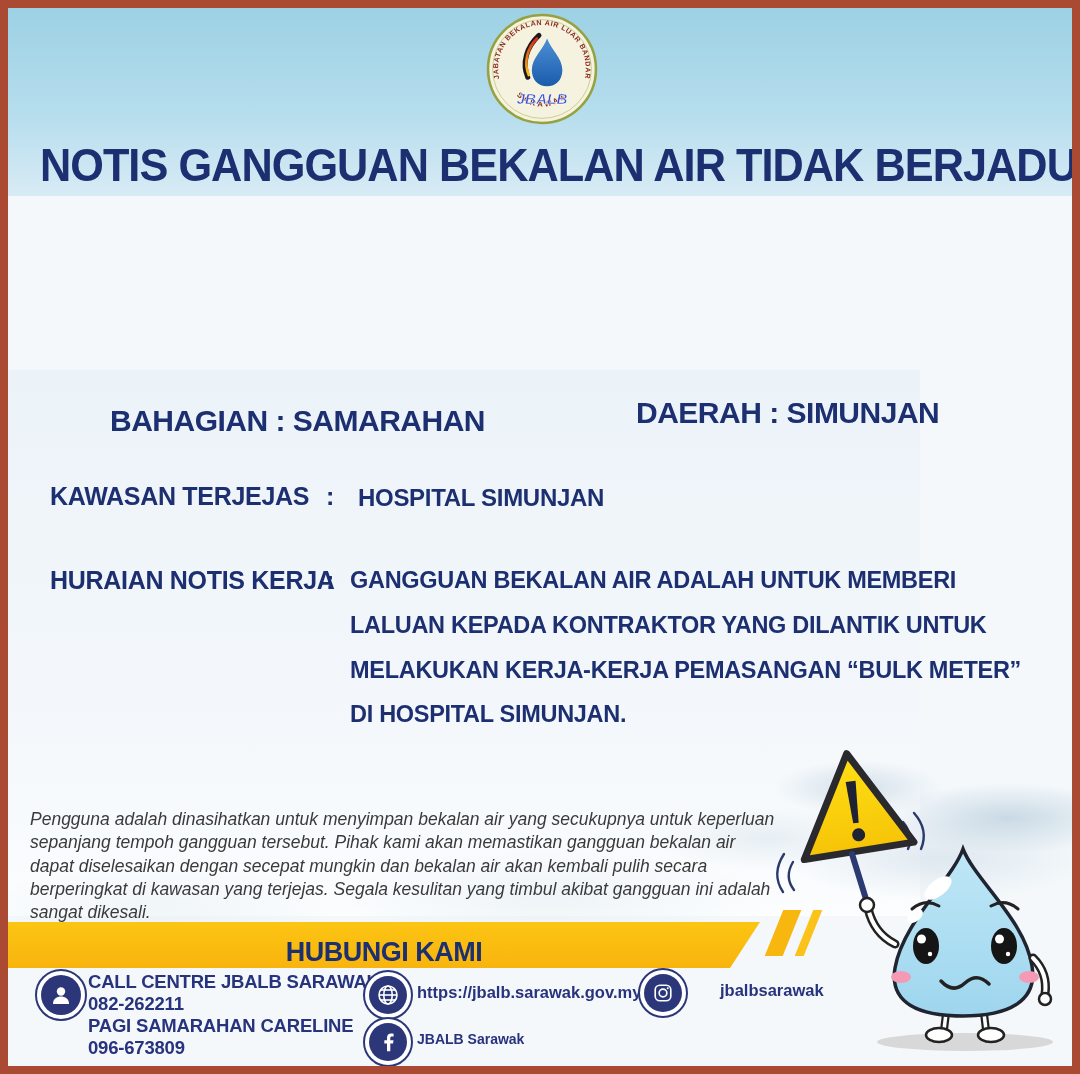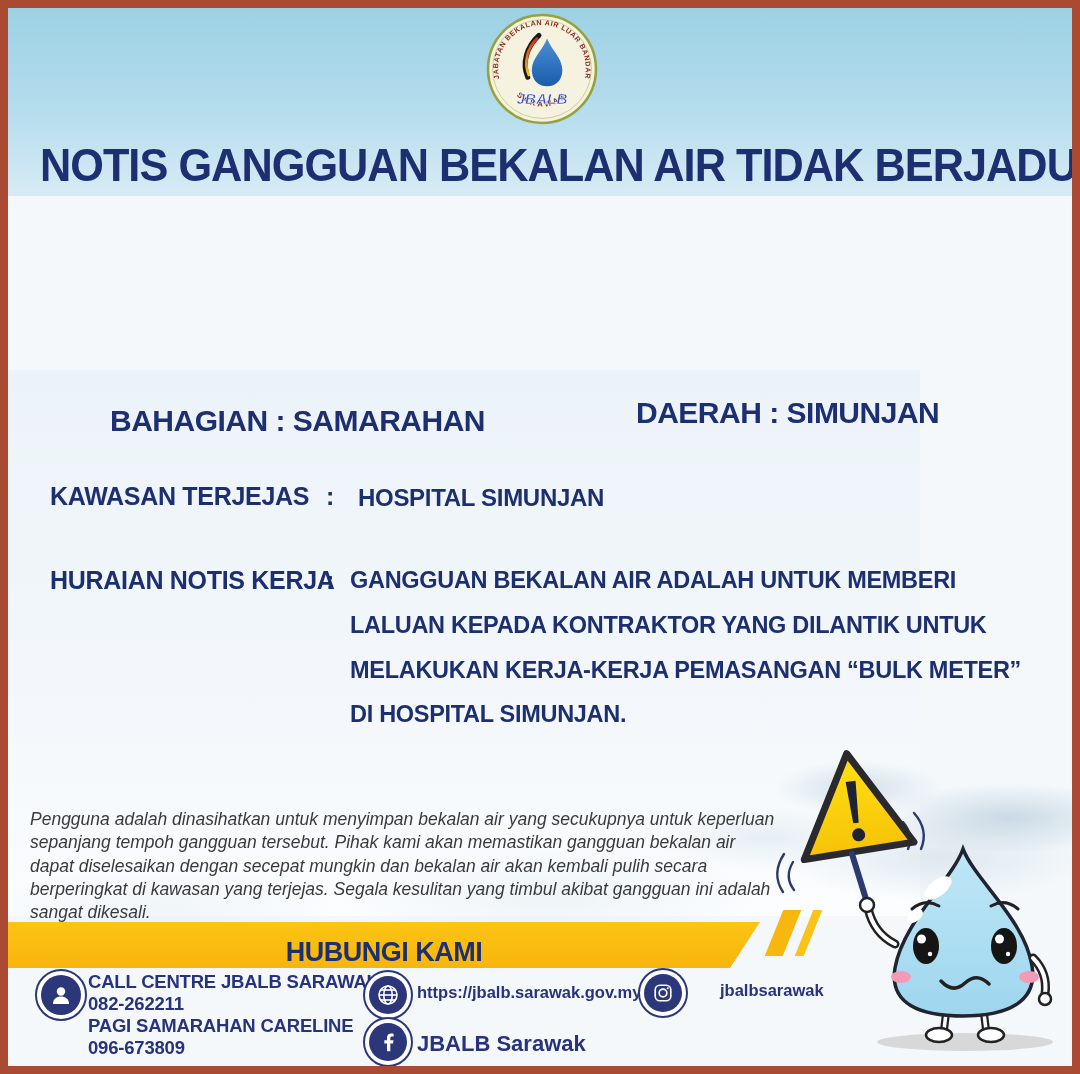--- a/index.html
+++ b/index.html
@@ -158,21 +158,21 @@
   </div>
   <div class="abs link-text" style="left:409px;top:975px;">https://jbalb.sarawak.gov.my/</div>
 
   <div class="abs icon-ring" style="left:355px;top:1009px;width:46px;height:46px;">
     <div class="icon-core" style="width:38px;height:38px;">
       <svg width="22" height="22" viewBox="0 0 24 24">
           <path d="M 14.5 22 L 14.5 13.5 L 17.5 13.5 L 18 10 L 14.5 10 L 14.5 7.8 C 14.5 6.7 15 6 16.3 6 L 18.1 6 L 18.1 2.9 C 17.5 2.8 16.4 2.7 15.3 2.7 C 12.7 2.7 10.9 4.3 10.9 7.3 L 10.9 10 L 8 10 L 8 13.5 L 10.9 13.5 L 10.9 22 Z" fill="#fff"></path>
         </svg>
     </div>
   </div>
-  <div class="abs link-text" style="left:409px;top:1023px;font-size:22px;">JBALB Sarawak</div>
+  <div class="abs link-text" style="left:409px;top:1023px;font-size:14px;">JBALB Sarawak</div>
 
   <div class="abs icon-ring" style="left:630px;top:960px;width:46px;height:46px;">
     <div class="icon-core" style="width:38px;height:38px;">
       <svg width="22" height="22" viewBox="0 0 24 24" fill="none" stroke="#fff" stroke-width="1.8">
         <rect x="3.5" y="3.5" width="17" height="17" rx="5"></rect>
           <circle cx="12" cy="12" r="4.2"></circle>
           <circle cx="17.2" cy="6.8" r="1.1" fill="#fff" stroke="none"></circle>
       </svg>
     </div>
   </div>

